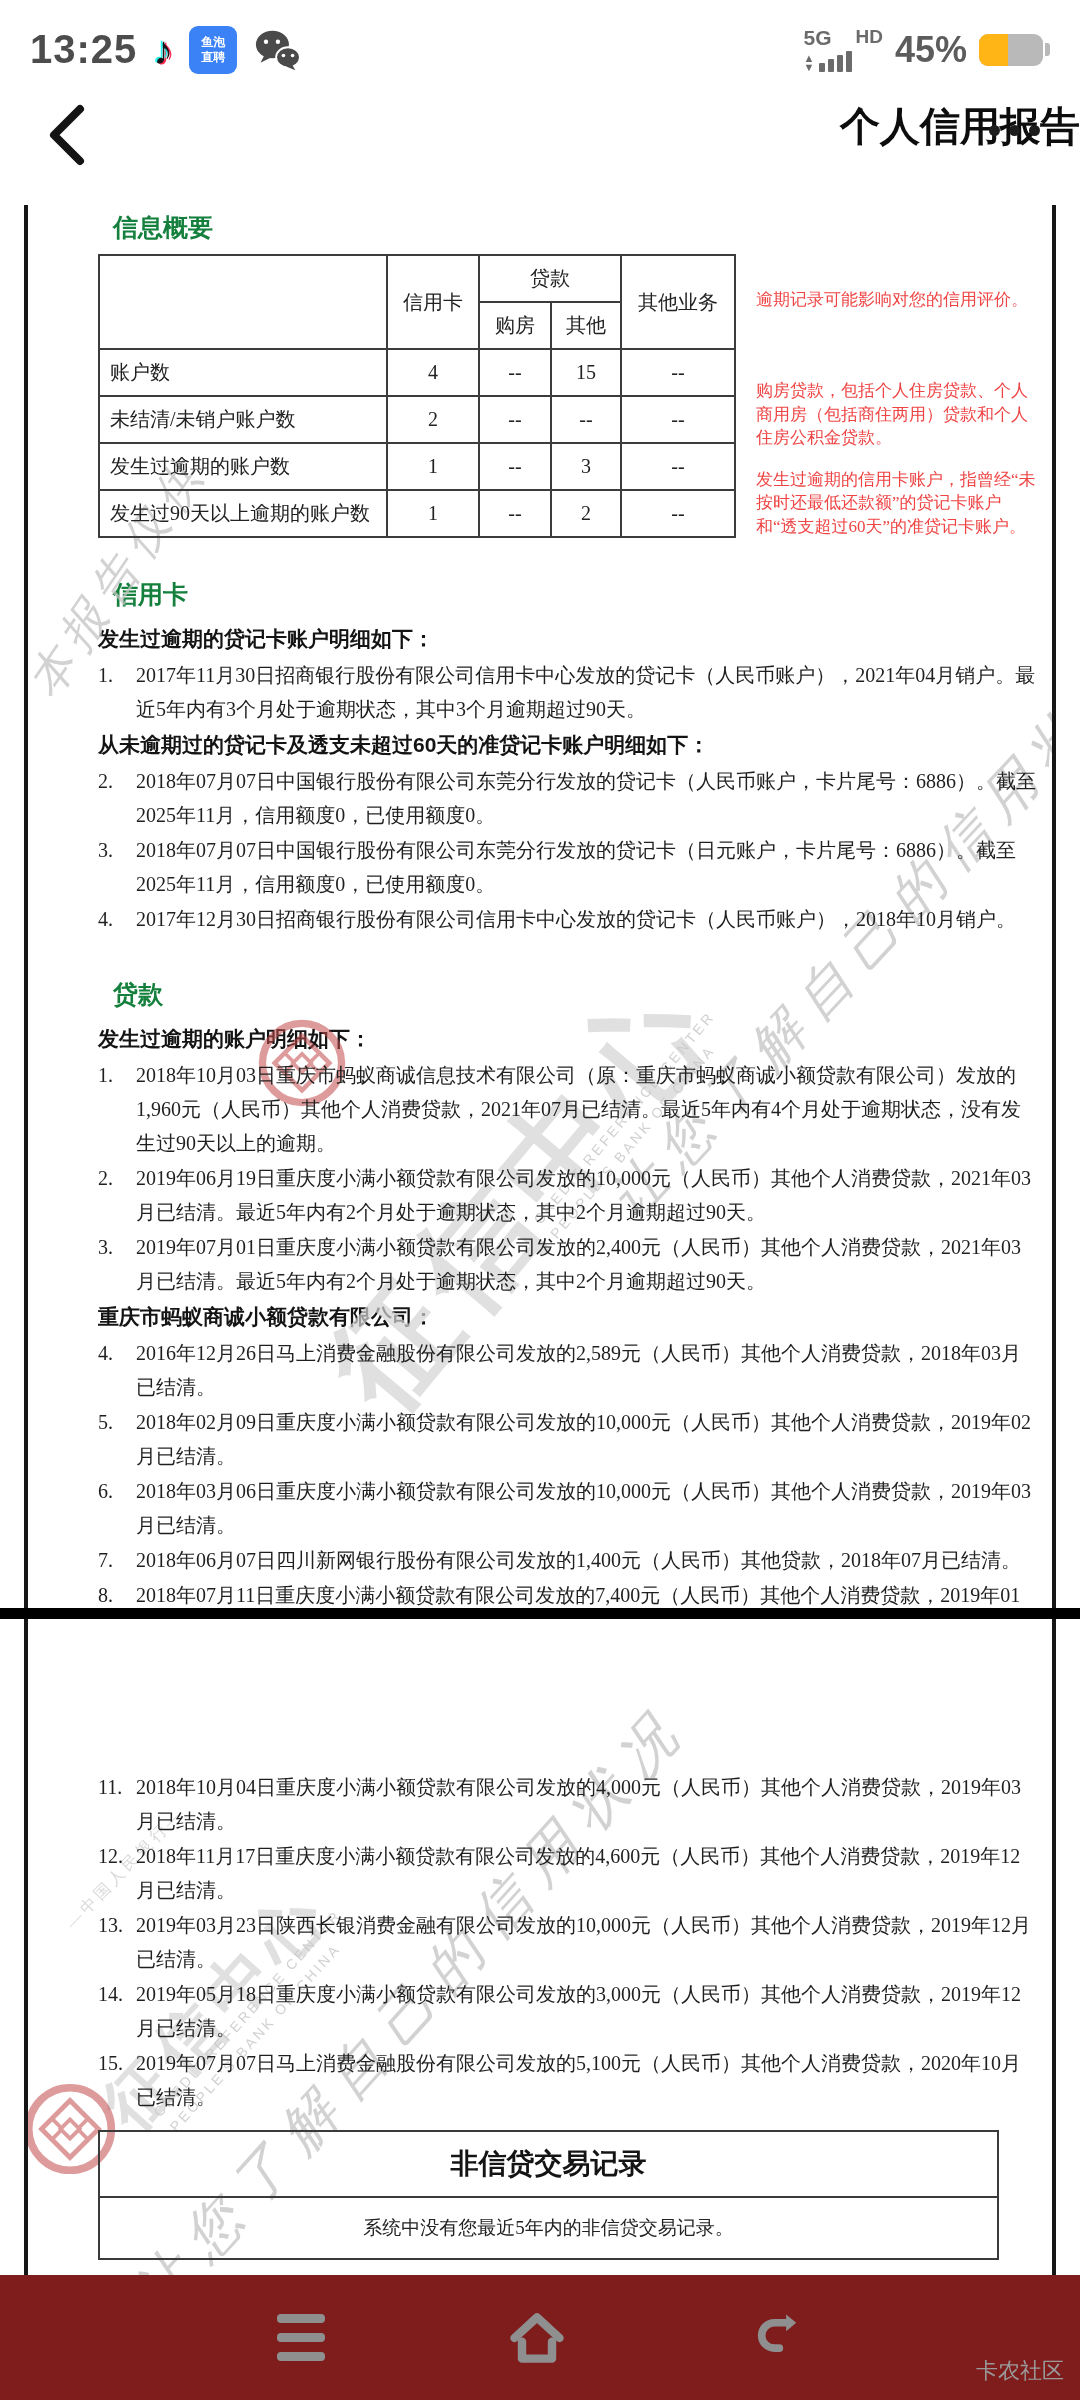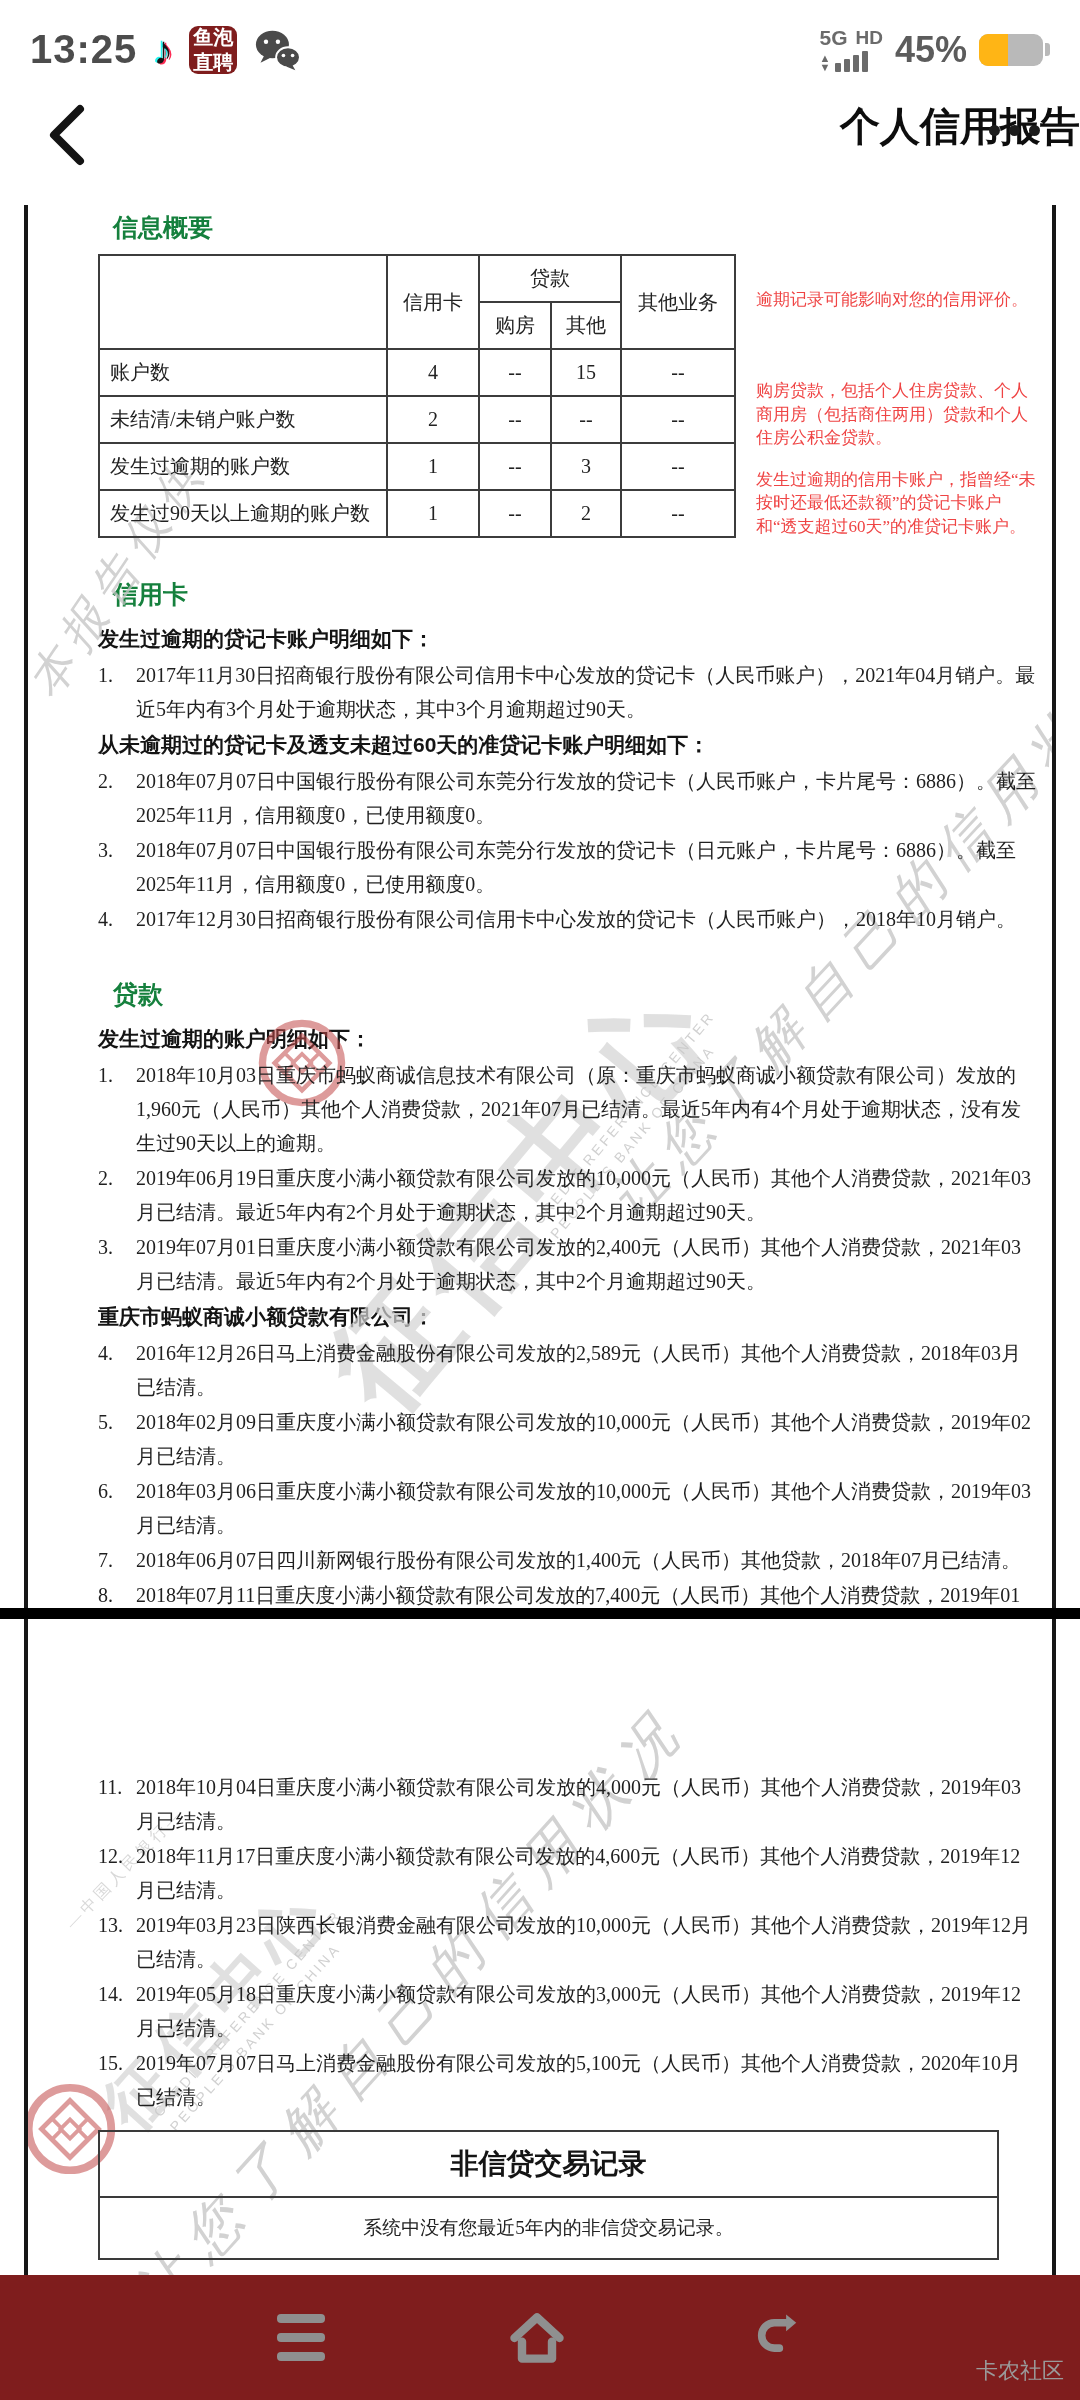--- a/index.html
+++ b/index.html
@@ -5,26 +5,26 @@
   html,body{margin:0;padding:0;background:#fff;}
   .phone{position:relative;width:1080px;height:2400px;background:#fff;overflow:hidden;
          font-family:"Liberation Sans",sans-serif;text-decoration:underline;}
 
   
   .status-bar{position:absolute;top:0;left:0;width:100%;height:85px;display:flex;align-items:center;
               padding:14px 30px 0;box-sizing:border-box;}
   .sb-left{display:flex;align-items:center;gap:16px;}
   .sb-time{font-size:40px;color:#4c4c4c;font-weight:600;letter-spacing:1px;}
   .douyin{font-size:40px;color:#151515;text-shadow:-2px -1px 0 #25f4ee,2px 1px 0 #fe2c55;line-height:1;}
-  .yupao{width:48px;height:48px;background:#7f1d1d;border-radius:9px;color:#fff;display:flex;
-         flex-direction:column;align-items:center;justify-content:center;font-size:20px;font-weight:700;line-height:1.25;}
+  .yupao{width:48px;height:48px;background:#3b82f6;border-radius:9px;color:#fff;display:flex;
+         flex-direction:column;align-items:center;justify-content:center;font-size:12px;font-weight:700;line-height:1.25;}
   .wechat{width:48px;height:44px;}
   .sb-right{margin-left:auto;display:flex;align-items:center;gap:12px;}
   .net{display:flex;flex-direction:column;align-items:flex-start;line-height:1;color:#6b6b6b;}
-  .net-top{display:flex;gap:8px;font-weight:700;align-items:center;}
+  .net-top{display:flex;gap:24px;font-weight:700;}
   .net-5g{font-size:21px;} .net-hd{font-size:19px;}
   .net-bottom{display:flex;align-items:flex-end;gap:5px;margin-top:3px;}
   .arrows{display:flex;flex-direction:column;font-size:11px;color:#6b6b6b;line-height:.8;}
   .bars{display:flex;align-items:flex-end;gap:3px;}
   .bar{width:6px;background:#6b6b6b;border-radius:1px;}
   .pct{font-size:36px;color:#5c5c5c;font-weight:600;}
   .battery{position:relative;width:64px;height:32px;background:#b9b9b9;border-radius:9px;overflow:hidden;}
   .battery-fill{position:absolute;left:0;top:0;bottom:0;width:45%;background:#FFB515;}
   .battery-nub{width:5px;height:13px;background:#b9b9b9;border-radius:0 3px 3px 0;margin-left:2px;}
 

